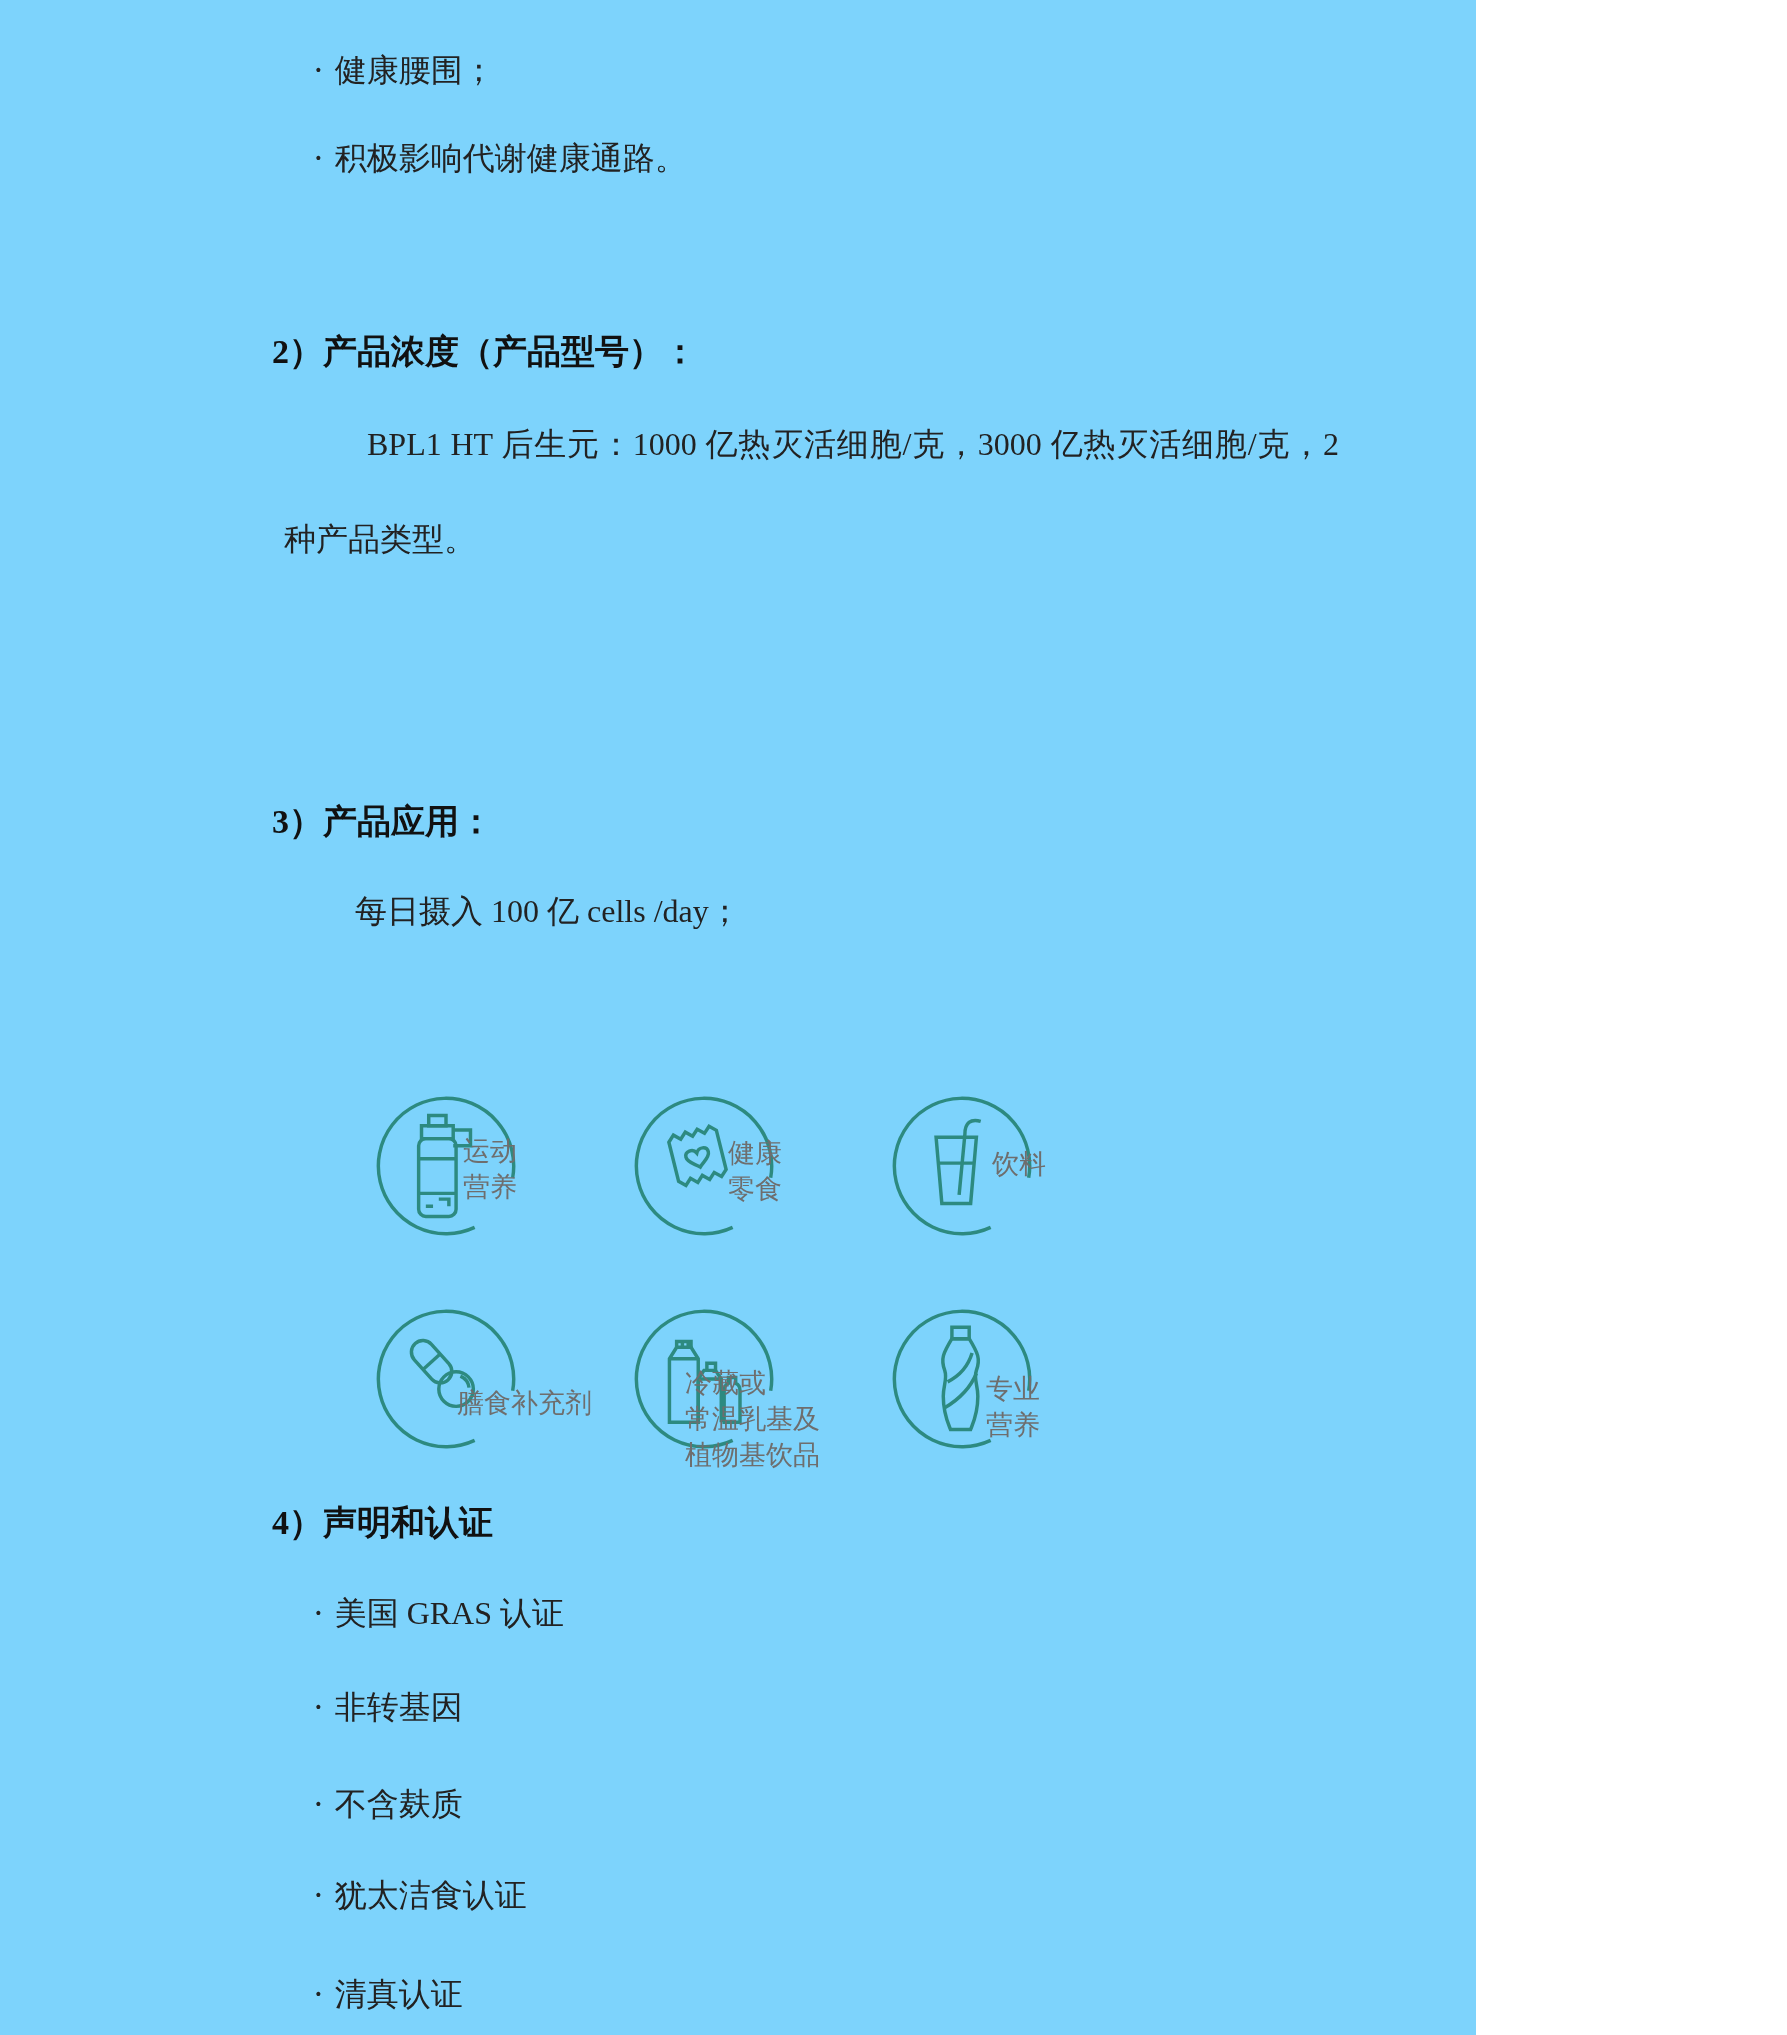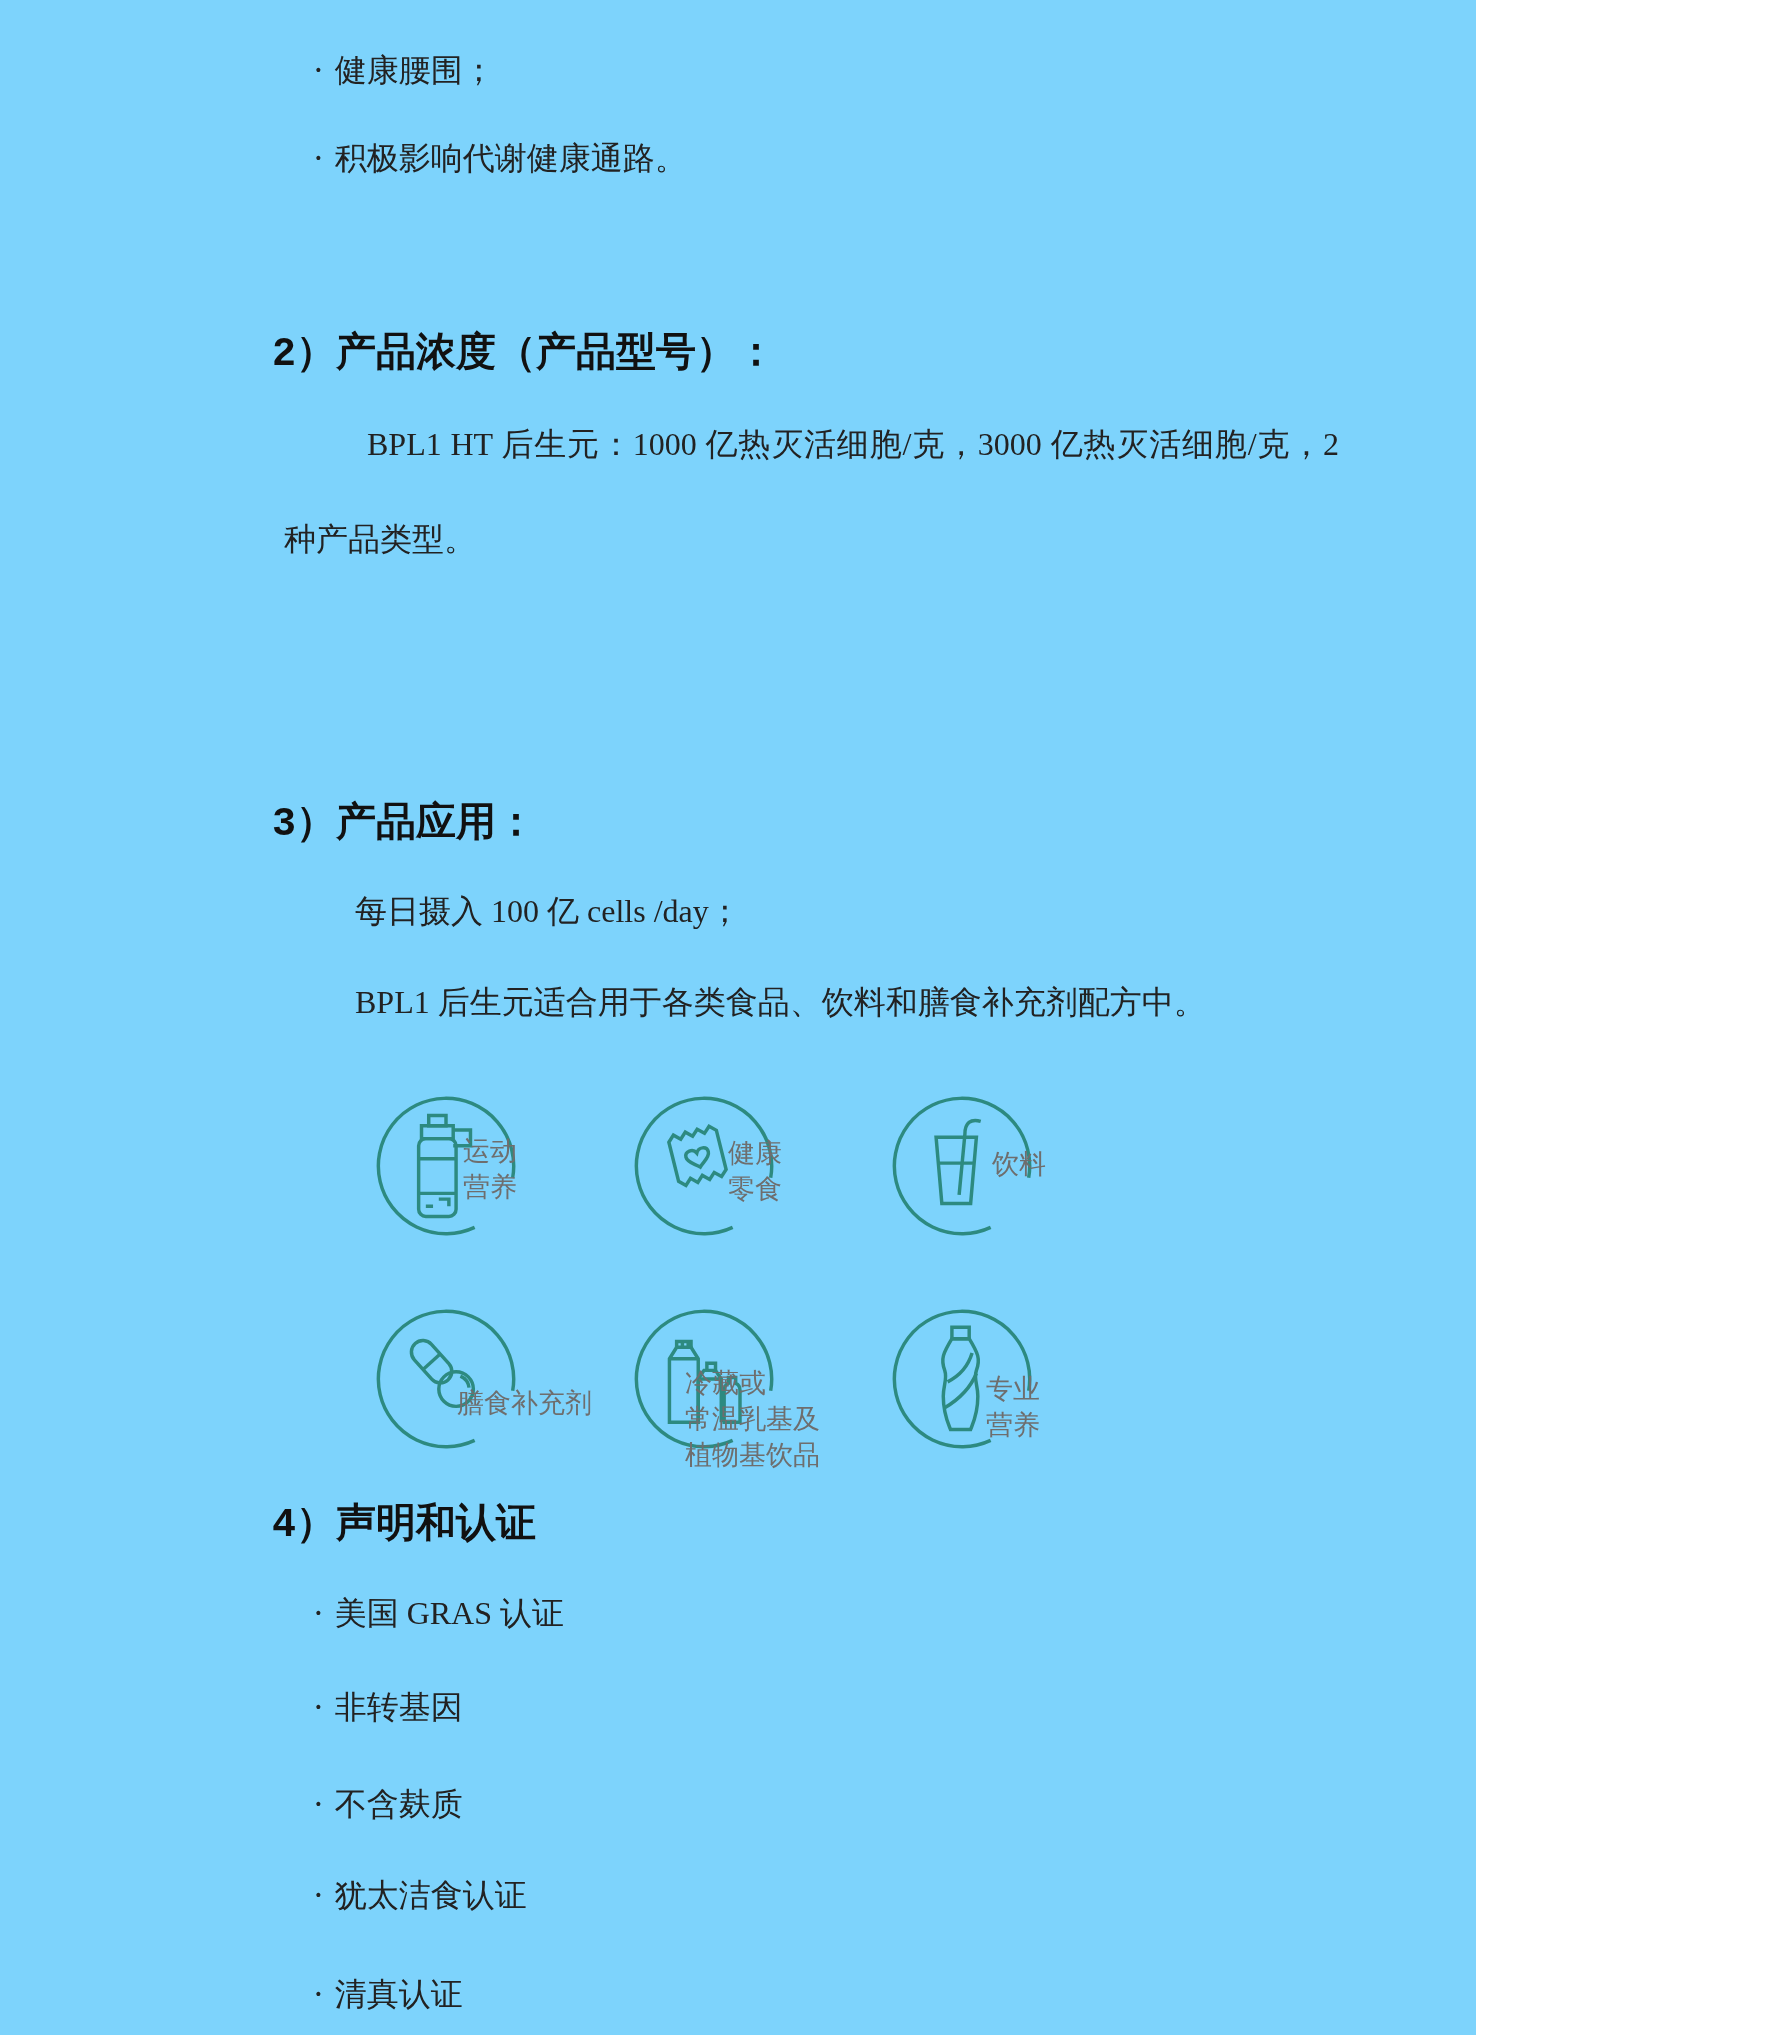--- a/index.html
+++ b/index.html
@@ -15,22 +15,22 @@
   .line{
     position:absolute;left:0;
     font-size:32px;line-height:1.15;
     white-space:nowrap;color:#222222;
   }
   .indent1{left:83px;}
   .bullet-line{left:41px;}
   .bullet-line .marker{display:inline-block;margin-right:11px;transform:scale(1.1);}
   .heading{
     position:absolute;left:0;
-    font-family:Liberation Mono, monospace;
-    font-weight:bold;font-size:40px;line-height:1.15;
+    font-family:Liberation Serif, serif;
+    font-weight:bold;font-size:34px;line-height:1.15;
     color:#111111;white-space:nowrap;
   }
   .para{
     position:absolute;left:12px;width:1055px;
     font-size:32px;line-height:95px;
     text-indent:83px;text-align:justify;
     color:#222222;
   }
   
   .apps{position:absolute;left:102px;top:1094px;width:861px;}
@@ -63,21 +63,20 @@
     </div>
     <div class="line bullet-line" style="top:140px">
       <span class="marker">·</span><span>积极影响代谢健康通路。</span>
     </div>
 
     <div class="heading" style="top:332px">2）产品浓度（产品型号）：</div>
     <div class="para" style="top:397px">BPL1 HT 后生元：1000 亿热灭活细胞/克，3000 亿热灭活细胞/克，2 种产品类型。</div>
 
     <div class="heading" style="top:802px">3）产品应用：</div>
     <div class="line indent1" style="top:893px">每日摄入 100 亿 cells /day；</div>
-    <div class="line indent1" style="top:984px">BPL1 后生元适合用于各类食品、饮料和膳食补充剂配方中。</div>
 
     <div class="apps">
       <div class="apps-row">
 
         <div class="app-cell cell-1">
           <svg class="app-svg" viewBox="0 0 100 100">
             <path d="M69.9 92.6 A47 47 0 1 1 96.3 58.2"></path>
             <path d="M38 15 h12 v7 h-12 z"></path>
             <path d="M33 22 h22 v9 h-22 z"></path>
             <path d="M55 25 h12 v11 h-12"></path>

